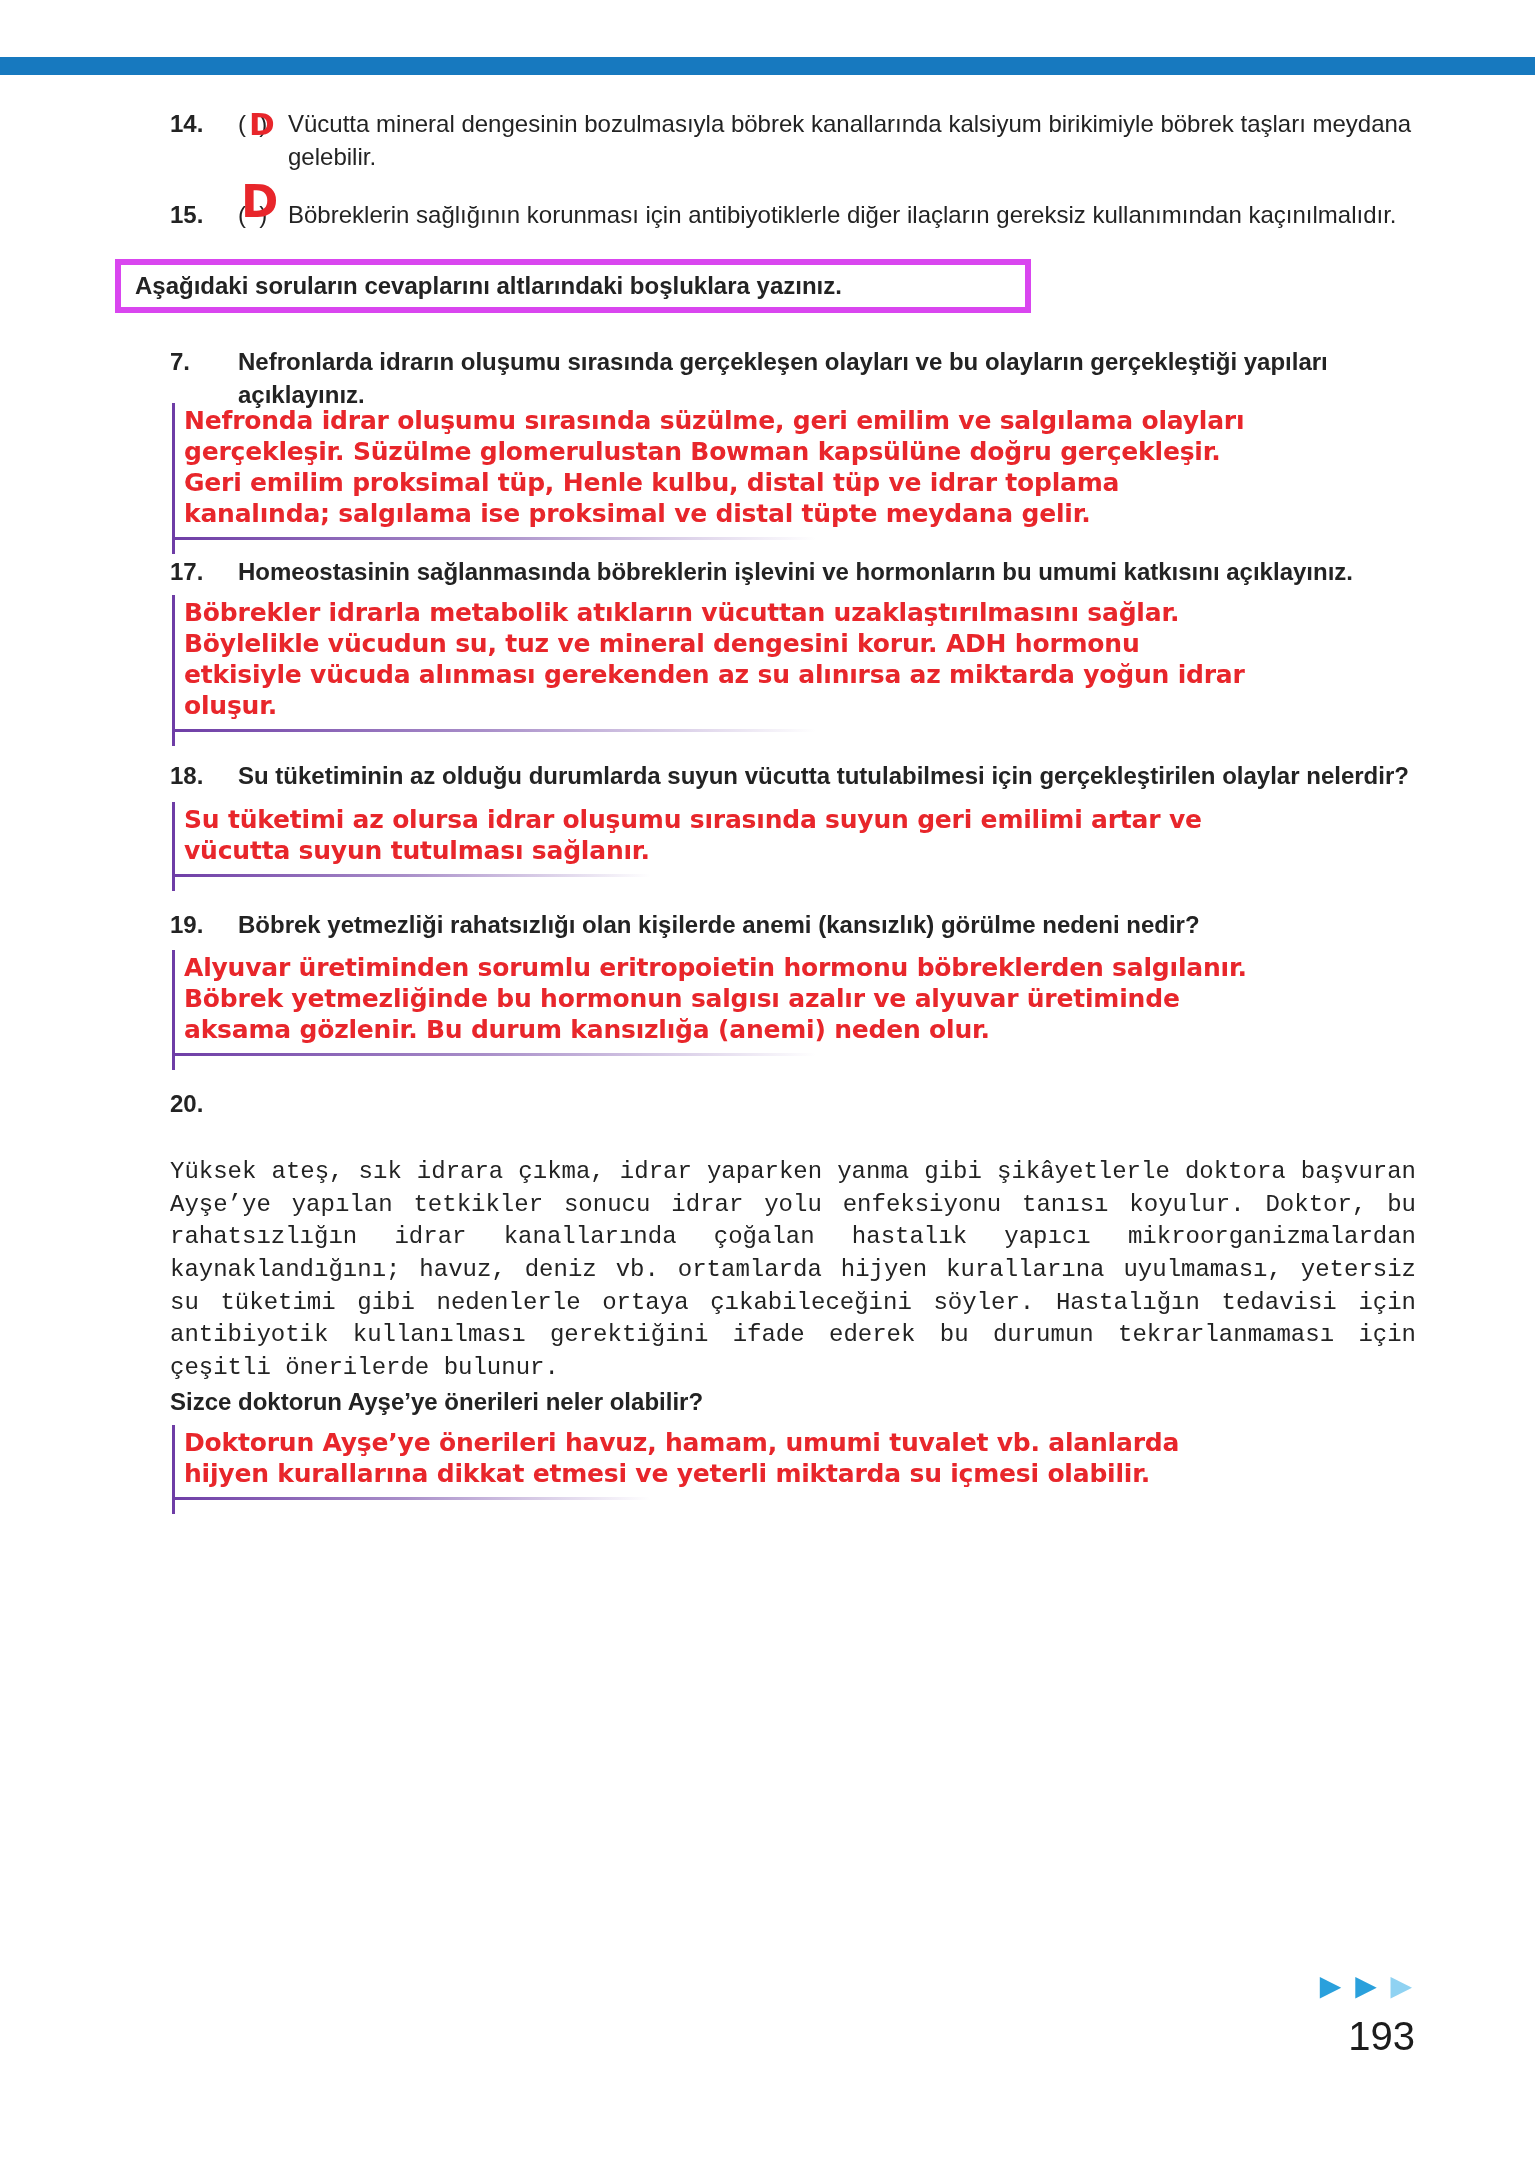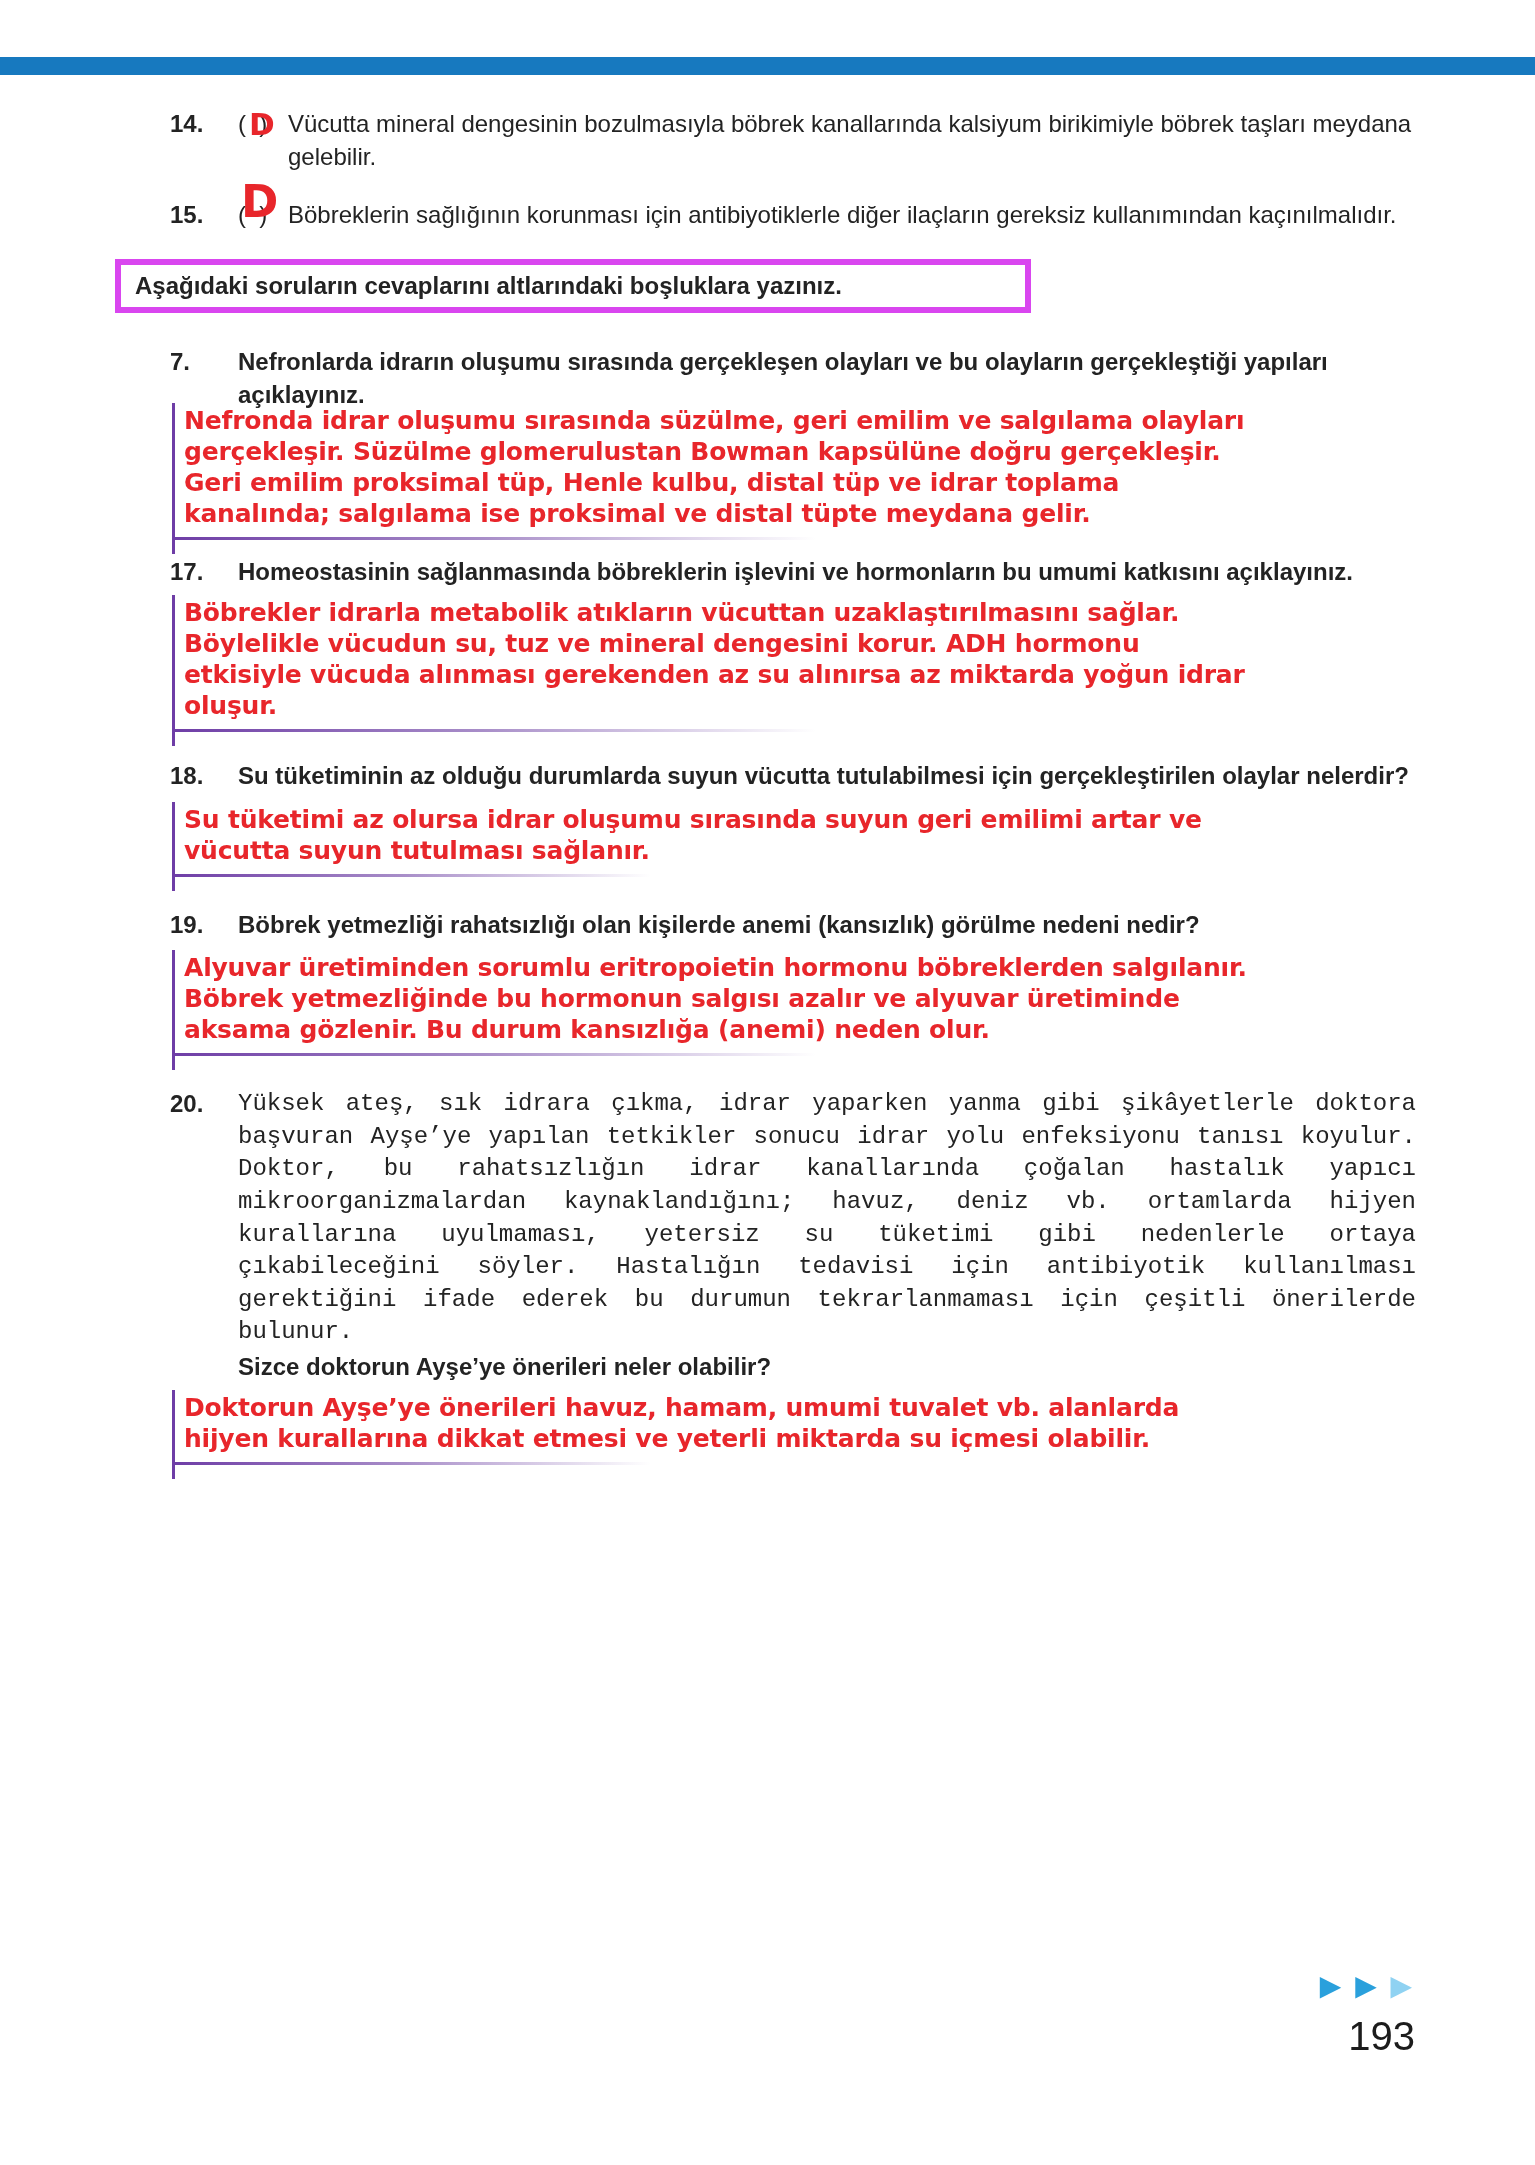--- a/index.html
+++ b/index.html
@@ -76,21 +76,21 @@
   .short-line .answer-underline { width: 520px; }
 
   .oq16 { margin-bottom: 0; }
   .answer16 { margin-top: -8px; margin-bottom: 2px; }
   .oq17 { margin-bottom: 6px; }
   .answer17 { margin-bottom: 14px; }
   .oq18 { margin-bottom: 10px; }
   .answer18 { margin-bottom: 18px; }
   .oq19 { margin-bottom: 8px; }
   .answer19 { margin-bottom: 18px; }
-  .oq20 { margin-bottom: 6px; }
+  .oq20 { margin-bottom: 6px; flex-direction: column; }
 
   .footer-arrows {
     position: absolute;
     top: 1972px; right: 120px;
     font-size: 28px;
     letter-spacing: 3px;
     line-height: 1;
   }
   .arrow-1, .arrow-2 { color: #2aa0dc; }
   .arrow-3 { color: #8fd2f2; }

